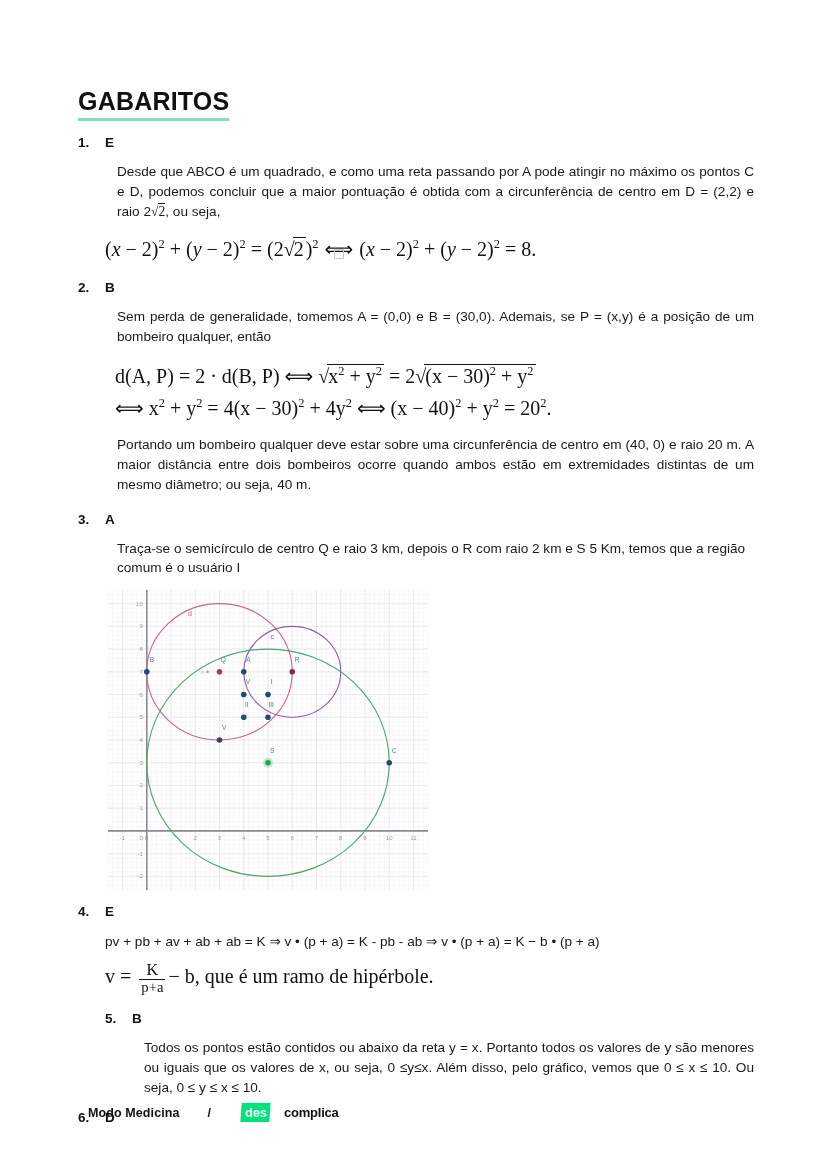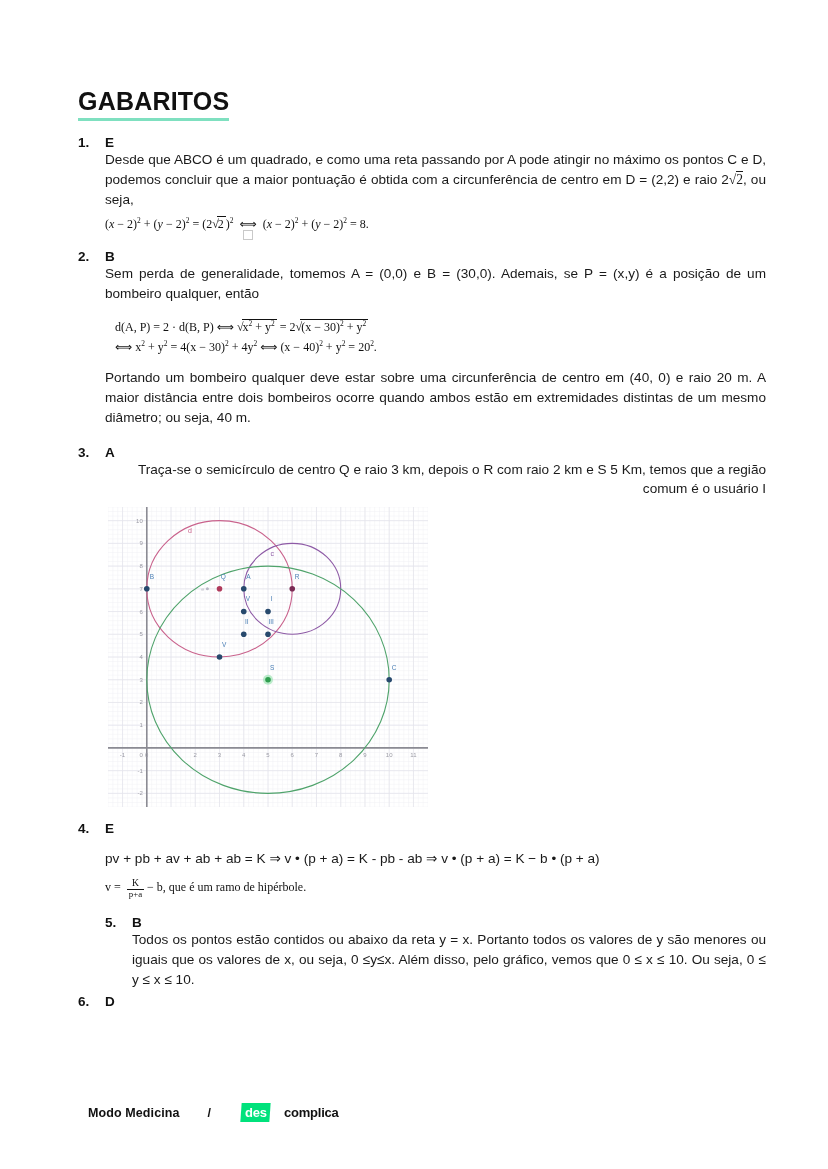--- a/index.html
+++ b/index.html
@@ -61,28 +61,28 @@
     font-weight: bold;
     color: #111;
   }
   .item-body {
     margin-left: 27px;
     font-size: 13.6px;
     line-height: 1.47;
     text-align: justify;
     color: #1a1a1a;
   }
-  .item-body p { margin: 0; }
+  .item-body p { margin: 12px; }
 
   .indent-extra { margin-left: 27px; }
 
   
   .math {
     font-family: "Liberation Serif", serif;
-    font-size: 12px;
+    font-size: 20px;
     line-height: 1.5;
     color: #121212;
     margin: 5px 0 4px 0;
     white-space: nowrap;
   }
   .math .it { font-style: italic; }
   .math sup { font-size: 0.62em; vertical-align: super; line-height: 0; }
   .math .rad {
     border-top: 1px solid #121212;
     padding: 0 2px 0 1px;
@@ -211,21 +211,21 @@
       <p style="margin-top:12px;">Portando um bombeiro qualquer deve estar sobre uma circunferência de centro em (40, 0) e raio 20 m. A maior distância entre dois bombeiros ocorre quando ambos estão em extremidades distintas de um mesmo diâmetro; ou seja, 40 m.</p>
     </div>
   </div>
 
   <div class="item" style="margin-top:17px;">
     <div class="item-head">
       <span class="item-num">3.</span>
       <span class="item-letter">A</span>
     </div>
     <div class="item-body">
-      <p style="text-align:right;">Traça-se o semicírculo de centro Q e raio 3 km, depois o R com raio 2 km e S 5 Km, temos que a região comum é o usuário I</p>
+      <p style="text-align:left;">Traça-se o semicírculo de centro Q e raio 3 km, depois o R com raio 2 km e S 5 Km, temos que a região comum é o usuário I</p>
     </div>
 
     <div class="graph-wrap">
       <svg id="chart-svg" width="320" height="300" viewBox="0 0 320 300">
           <rect x="0" y="0" width="320" height="300" fill="#ffffff"></rect>
           <g stroke="#f0f0f5" stroke-width="0.5">
             <line x1="0" y1="0" x2="0" y2="300"></line>
             <line x1="4.848484848484848" y1="0" x2="4.848484848484848" y2="300"></line>
             <line x1="9.696969696969695" y1="0" x2="9.696969696969695" y2="300"></line>
             <line x1="14.545454545454543" y1="0" x2="14.545454545454543" y2="300"></line>

